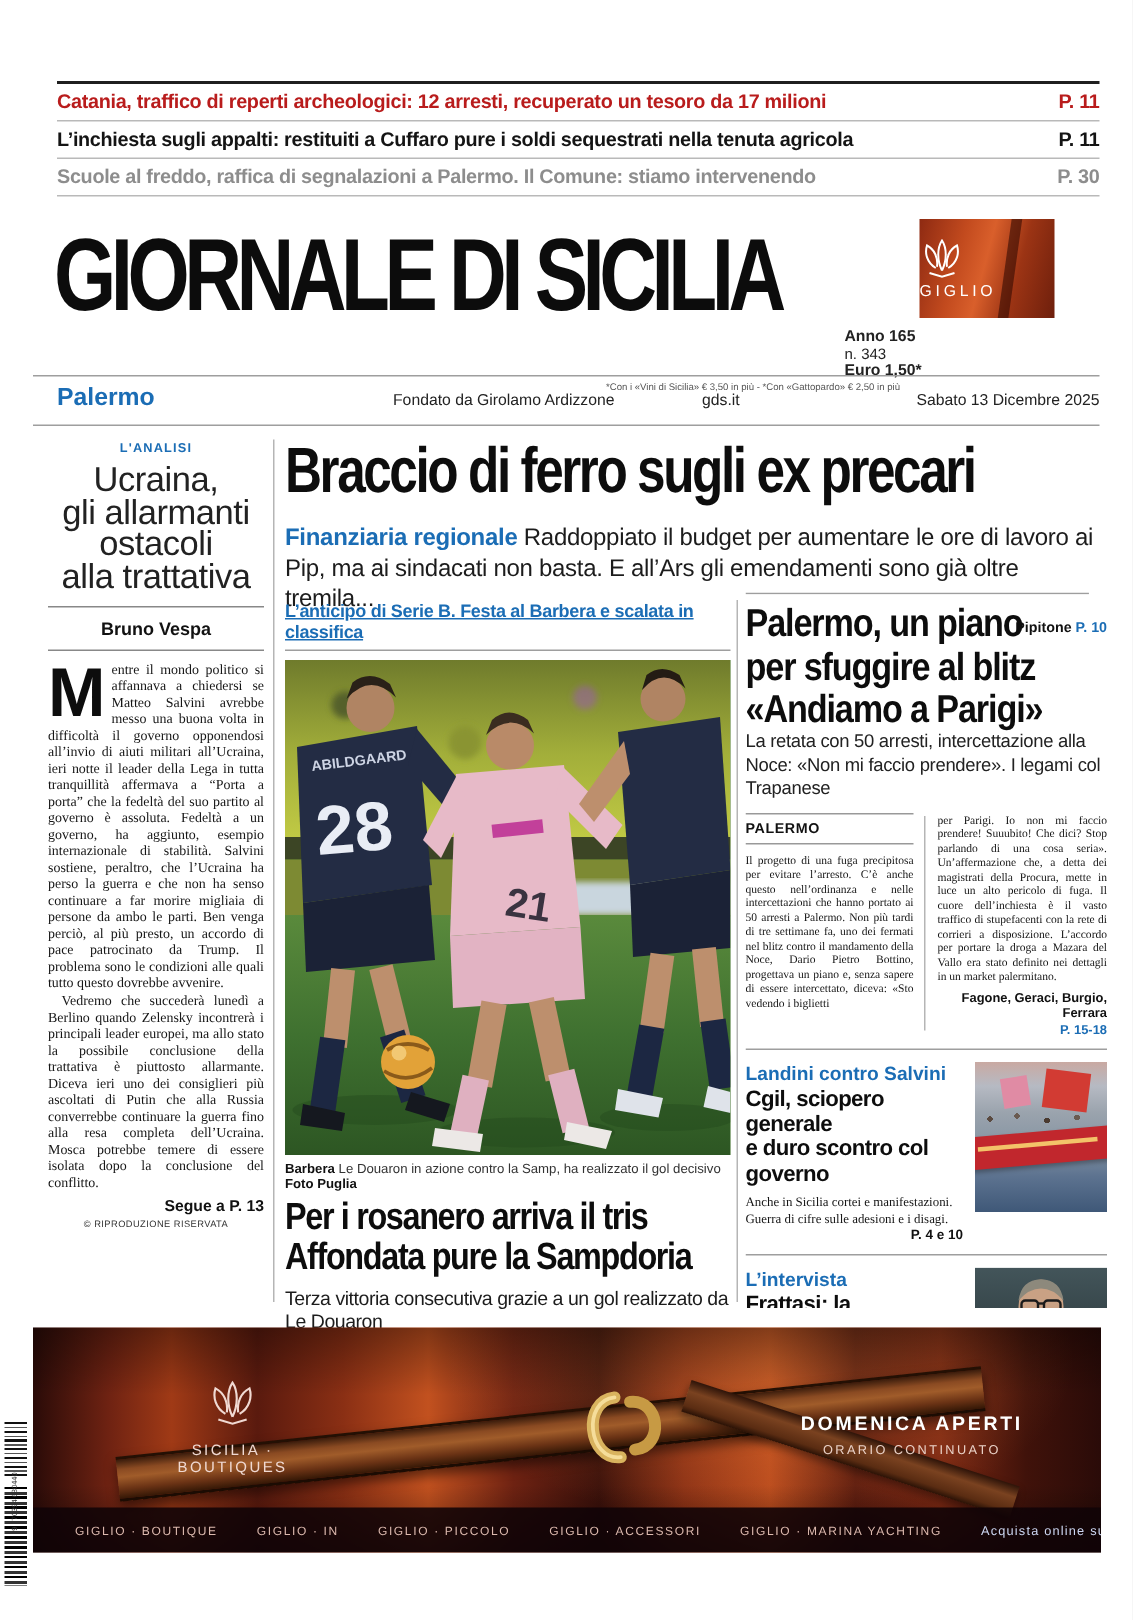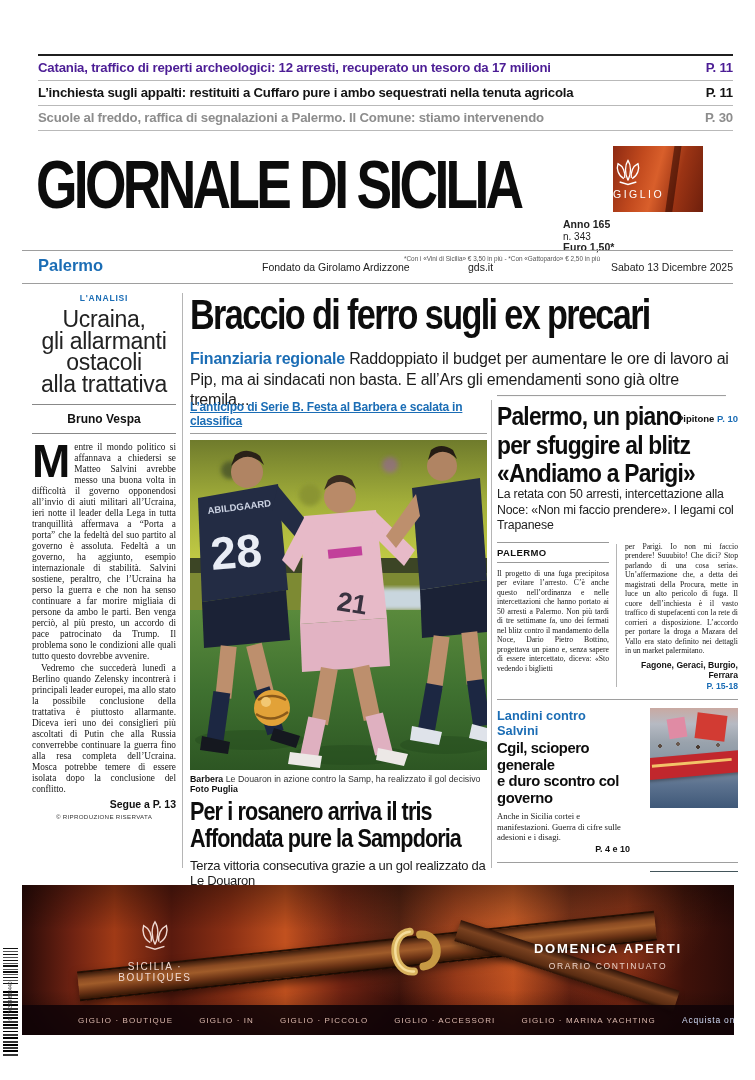--- a/index.html
+++ b/index.html
@@ -3,21 +3,21 @@
 <meta charset="utf-8">
 <style>
   * { margin:0; padding:0; box-sizing:border-box; }
   body { background:#e8e8e8; font-family:"Liberation Sans",sans-serif; }
   .page { position:relative; width:755px; height:1080px; margin:0 auto; background:#fff; overflow:hidden; color:#111; }
 
   
   .topstrip { position:absolute; left:38px; top:54px; width:695px; border-top:2px solid #1f1f1f; }
   .strip-row { display:flex; align-items:center; padding:4px 0 5px; border-bottom:1px solid #b9b9b9; font-weight:bold; font-size:13.2px; letter-spacing:-0.2px; }
   .strip-row .pref { margin-left:auto; font-weight:bold; }
-  .strip-blue, .strip-blue .pref { color:#4c1d95; }
+  .strip-blue, .strip-blue .pref { color:#b91c1c; }
   .strip-black { color:#141414; } .strip-black .pref { color:#141414; }
   .strip-gray, .strip-gray .pref { color:#8d8d8d; }
 
   
   .masthead-title { position:absolute; left:36px; top:144px; font-size:58px; font-weight:900; letter-spacing:-4px; color:#0c0c0c; white-space:nowrap; transform:scale(0.92,1.18); transform-origin:left top; }
   .giglio-box { position:absolute; left:613px; top:146px; width:90px; height:66px; background:linear-gradient(105deg,#8e2a12 0%,#c24a1e 30%,#d95f2b 48%,#9c3414 70%,#6e1f0c 100%); display:flex; flex-direction:column; align-items:flex-start; justify-content:center; overflow:hidden; }
   .giglio-box:before { content:""; position:absolute; left:56px; top:-6px; width:7px; height:90px; background:rgba(40,5,0,.55); transform:rotate(8deg); }
   .giglio-box .gl-word { position:relative; color:#fff; font-size:10.5px; letter-spacing:2.5px; margin-top:2px; }
   .issue-info { position:absolute; left:563px; top:219px; font-size:10px; color:#222; line-height:11.5px; }
   .issue-info .b { font-weight:bold; font-size:10.5px; }
@@ -75,21 +75,21 @@
   .bz-c2 { width:113px; margin-left:16px; }
   .bz-vrule { position:absolute; left:119px; top:2px; bottom:4px; width:1px; background:#b5b5b5; }
   .bz-dateline { border-top:1px solid #999; border-bottom:1px solid #999; padding:4px 0; font-weight:bold; font-size:9.5px; letter-spacing:0.4px; margin-bottom:6px; }
   .bz-body { font-family:"Liberation Serif",serif; font-size:7.7px; line-height:9.5px; text-align:justify; color:#161616; }
   .bz-byline { text-align:right; font-size:8.6px; margin-top:4px; line-height:10.5px; }
   .bz-byline span { display:block; }
   .sec-rule { height:1px; background:#9e9e9e; margin:8px 0; }
 
   
   .news-block { display:flex; }
-  .nb-text { flex:1; padding-right:20px; }
+  .nb-text { flex:1; padding-right:8px; }
   .nb-kicker { color:#1b6db5; font-weight:bold; font-size:12.8px; }
   .nb-headline { margin-top:2px; font-size:14.8px; font-weight:800; letter-spacing:-0.4px; line-height:16.5px; color:#0d0d0d; white-space:pre-line; }
   .nb-body { margin-top:5px; font-family:"Liberation Serif",serif; font-size:8.6px; line-height:10.5px; color:#161616; }
   .nb-page { text-align:right; font-weight:bold; font-size:9px; margin-top:1px; }
   .photo-protest { position:relative; width:88px; height:100px; overflow:hidden; flex:none;
     background:linear-gradient(180deg,#c9a9a2 0%,#b6bac3 16%,#9aa3ad 34%,#8795a3 55%,#5d7390 76%,#3f5878 100%); }
   .pp-flag { position:absolute; left:46px; top:6px; width:30px; height:26px; background:#d23b33; transform:rotate(7deg); }
   .pp-flag2 { position:absolute; left:18px; top:10px; width:18px; height:20px; background:#e08ba4; transform:rotate(-9deg); }
   .pp-banner { position:absolute; left:-4px; top:46px; width:100px; height:22px; background:#c1272d; transform:rotate(-5deg); box-shadow:0 2px 3px rgba(0,0,0,.3); }
   .pp-banner:after { content:""; position:absolute; left:6px; top:7px; width:80px; height:3px; background:rgba(255,235,120,.8); }
@@ -107,42 +107,42 @@
     background:linear-gradient(180deg,#3a1c0c, #8a4a22 25%, #a05c2a 45%, #6b3315 75%, #351806);
     border-top:2px solid #241004; border-bottom:2px solid #1c0c03; box-shadow:0 4px 8px rgba(0,0,0,.5); }
   .belt2 { position:absolute; left:430px; top:70px; width:230px; height:22px; transform:rotate(18deg);
     background:linear-gradient(180deg,#2e1409, #7a4220 35%, #5a2c12 80%, #2a1206); box-shadow:0 3px 6px rgba(0,0,0,.4); }
   .buckle { position:absolute; left:358px; top:38px; transform:rotate(-6deg); }
   .ad-left { position:absolute; left:68px; top:34px; width:130px; text-align:center; color:#f0d9d2; }
   .ad-left .brand { margin-top:6px; font-size:10px; letter-spacing:1.6px; color:#f0d9d2; }
   .ad-right { position:absolute; right:52px; top:56px; text-align:center; color:#fff; }
   .ad-right .l1 { font-size:13px; font-weight:bold; letter-spacing:1.8px; }
   .ad-right .l2 { margin-top:5px; font-size:8.5px; letter-spacing:1.6px; color:#ead2c8; }
-  .ad-footer { position:absolute; left:0; right:0; bottom:0; height:30px; background:rgba(16,3,7,.88); display:flex; align-items:center; padding:0 26px 0 56px; }
+  .ad-footer { position:absolute; left:0; right:0; bottom:0; height:30px; background:rgba(16,3,7,.88); display:flex; align-items:center; padding:0 26px 0 28px; }
   .ad-footer .itm { font-size:8px; letter-spacing:1.1px; color:#dcb9ae; margin-right:26px; white-space:nowrap; }
   .ad-footer .cta { margin-left:auto; font-size:8.5px; letter-spacing:0.8px; color:#cdd7f2; white-space:nowrap; }
 
   
   .barcode { position:absolute; left:3px; top:948px; width:15px; height:116px; }
   .bc-seg1 { height:38px; background:repeating-linear-gradient(180deg,#111 0 1.4px,#fff 1.4px 3.2px,#555 3.2px 4.2px,#fff 4.2px 5.8px); }
   .bc-seg2 { margin-top:5px; height:66px; background:repeating-linear-gradient(180deg,#000 0 1.8px,#fff 1.8px 3.4px,#333 3.4px 5.4px,#fff 5.4px 6.6px); }
   .bc-num { position:absolute; left:-28px; top:50px; font-size:5px; color:#333; transform:rotate(-90deg); transform-origin:center; width:70px; text-align:center; }
 </style>
 </head>
 <body>
 
 <div class="page">
 
   <div class="topstrip">
     <div class="strip-row strip-blue">
       <span>Catania, traffico di reperti archeologici: 12 arresti, recuperato un tesoro da 17 milioni</span>
       <span class="pref">P. 11</span>
     </div>
     <div class="strip-row strip-black">
-      <span>L’inchiesta sugli appalti: restituiti a Cuffaro pure i ambo sequestrati nella tenuta agricola</span>
+      <span>L’inchiesta sugli appalti: restituiti a Cuffaro pure i soldi sequestrati nella tenuta agricola</span>
       <span class="pref">P. 11</span>
     </div>
     <div class="strip-row strip-gray">
       <span>Scuole al freddo, raffica di segnalazioni a Palermo. Il Comune: stiamo intervenendo</span>
       <span class="pref">P. 30</span>
     </div>
   </div>
 
   <div class="masthead-title">GIORNALE DI SICILIA</div>
   <div class="giglio-box">

